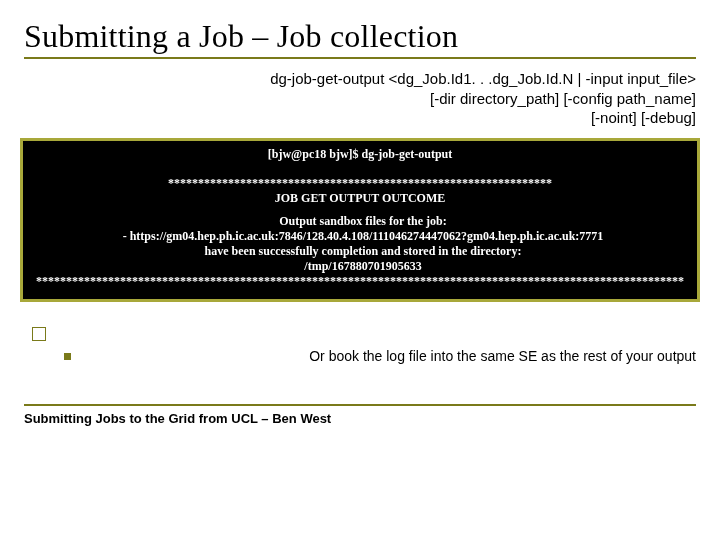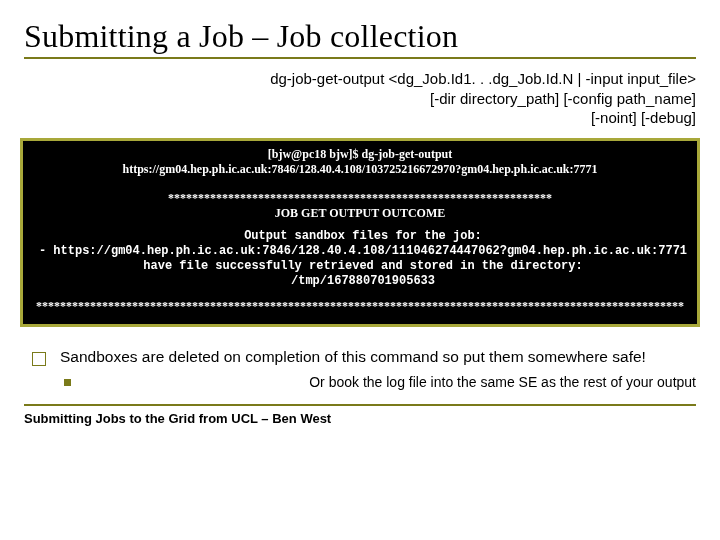--- a/index.html
+++ b/index.html
@@ -55,23 +55,21 @@
   .term-wrap .cmd {
     margin-bottom: 14px;
     word-break: break-all;
   }
   .term-wrap .hdr {
     margin-bottom: 8px;
     word-break: break-all;
   }
   .term-wrap .body {
     padding-left: 6px;
-    margin-bottom: 10px;
     word-break: break-all;
-    font-family: Liberation Mono, monospace;
   }
   .term-wrap .body div { white-space: pre-wrap; }
   .term-wrap .tail {
     word-break: break-all;
   }
   .bullet-block {
     margin-left: 8px;
   }
   .b1 {
     display: flex;
@@ -129,39 +127,37 @@
   <h1 class="title">Submitting a Job – Job collection</h1>
   <hr class="title-rule">
 
   <div class="usage">dg-job-get-output &lt;dg_Job.Id1. . .dg_Job.Id.N | -input input_file&gt;
                         [-dir directory_path] [-config path_name]
                         [-noint] [-debug]</div>
 
   <div class="term-wrap">
     <div class="cmd">
       <div>[bjw@pc18 bjw]$ dg-job-get-output</div>
-      <div>https://gm04.hep.ph.ic.ac.uk:7846/128.40.4.108/103725216672970?gm04.hep.ph.ic.ac.uk:7771</div>
     </div>
     <div class="hdr">
       <div>****************************************************************</div>
       <div>JOB GET OUTPUT OUTCOME</div>
     </div>
     <div class="body">
       <div>Output sandbox files for the job:</div>
       <div>- https://gm04.hep.ph.ic.ac.uk:7846/128.40.4.108/111046274447062?gm04.hep.ph.ic.ac.uk:7771</div>
-      <div>have file successfully retrieved and stored in the directory:</div>
+      <div>have been successfully completion and stored in the directory:</div>
       <div>/tmp/167880701905633</div>
     </div>
     <div class="tail">************************************************************************************************************</div>
   </div>
 
   <div class="bullet-block">
     <div class="b1">
       <span class="mk"></span>
-      <span>Sandboxes are deleted on completion of this command so put them somewhere safe!</span>
     </div>
     <div class="b2">
       <span class="mk"></span>
       <span>Or book the log file into the same SE as the rest of your output</span>
     </div>
   </div>
 
   <hr class="footer-rule">
   <div class="footer">Submitting Jobs to the Grid from UCL – Ben West</div>
 

